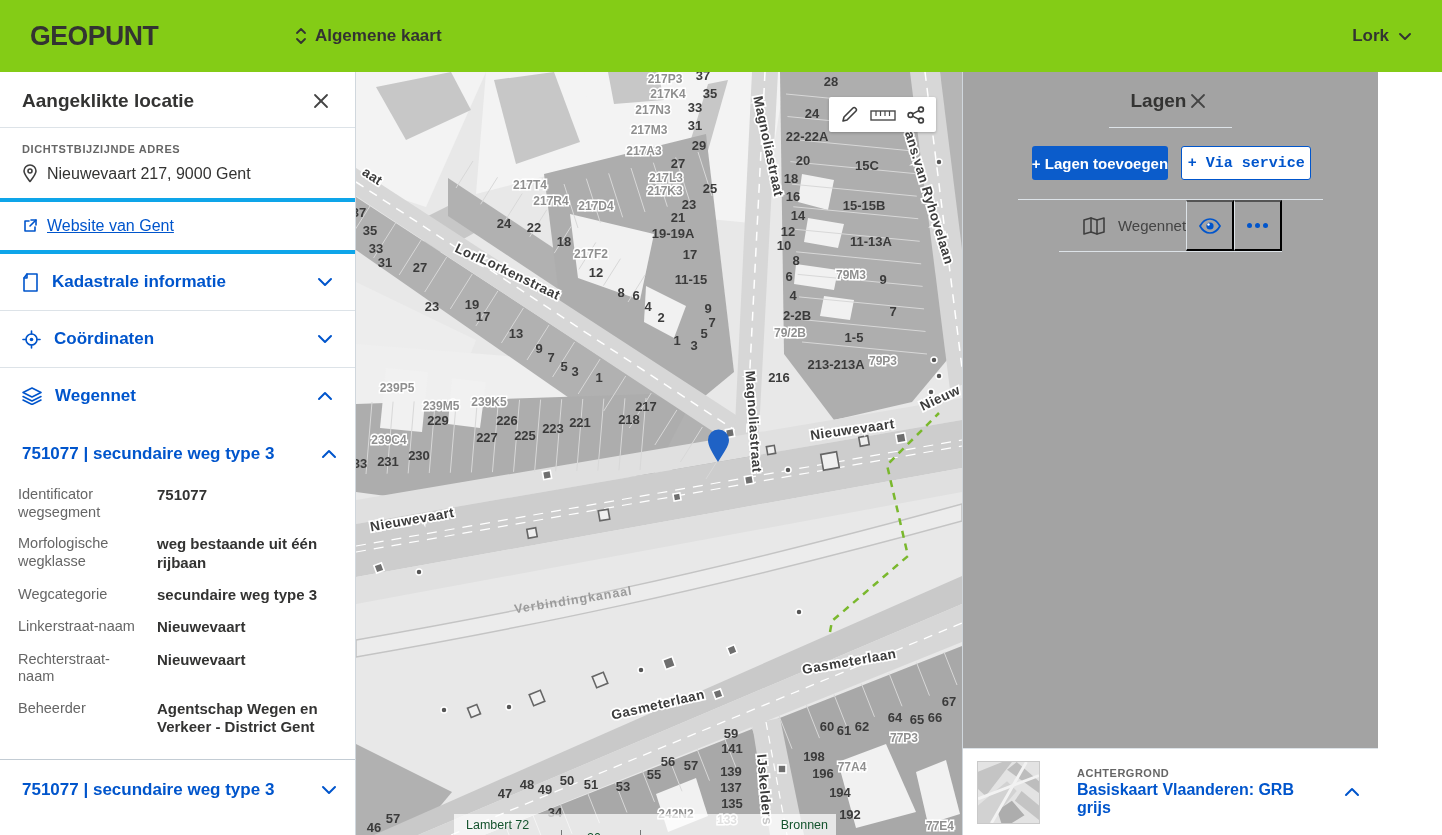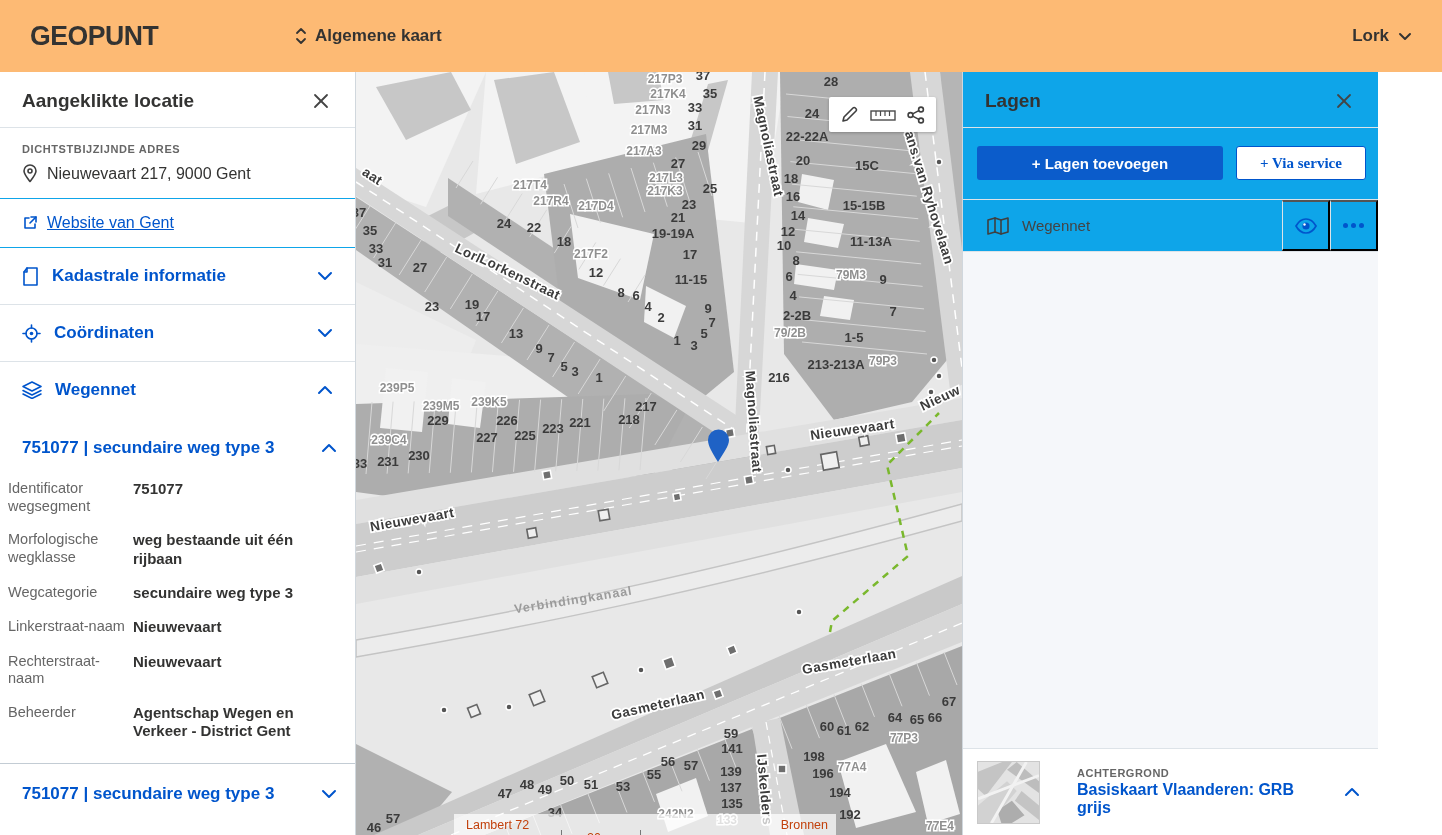--- a/index.html
+++ b/index.html
@@ -2,75 +2,75 @@
 <html><head>
 <meta charset="utf-8">
 <style>
   * { margin:0; padding:0; box-sizing:border-box; }
   html,body { width:1442px; height:835px; overflow:hidden;
     font-family:"Liberation Sans",sans-serif; background:#fff; color:#333332; }
 
   .app { width:100%; height:100%; display:flex; flex-direction:column; }
 
   
-  header { height:72px; background:#fdba74; display:flex; align-items:center;
+  header { height:72px; background:#84cc16; display:flex; align-items:center;
     padding:0 30px; flex-shrink:0; position:relative; }
   .logo { font-size:28px; font-weight:bold; letter-spacing:-0.5px; color:#333332;
     transform:scaleX(.95); transform-origin:left center; cursor:pointer; }
   .map-switcher { display:flex; align-items:center; gap:8px; margin-left:130px;
     font-size:17px; font-weight:600; color:#333332; cursor:pointer; }
   .menu-btn { margin-left:auto; display:flex; align-items:center; gap:9px;
     font-size:17px; font-weight:600; color:#333332; cursor:pointer; }
 
   .chev { display:inline-block; }
   .chev polyline { fill:none; stroke:#0055cc; stroke-width:2; stroke-linecap:round; stroke-linejoin:round; }
   .chev.dark polyline { stroke:#333332; }
 
   
   .content { flex:1; display:flex; min-height:0; }
   .left-panel { width:356px; flex-shrink:0; background:#fff; border-right:1px solid #d0d7dd;
     overflow:hidden; display:flex; flex-direction:column; }
   .map-area { width:606px; flex-shrink:0; position:relative; background:#e8e8e8; overflow:hidden; }
-  .right-panel { width:416px; flex-shrink:0; background:#0ea5e9; border-left:1px solid #d0d7dd;
-    display:flex; flex-direction:column; overflow:hidden; }
+  .right-panel { width:416px; flex-shrink:0; background:#a3a3a3; border-left:1px solid #d0d7dd;
+    display:flex; flex-direction:column; overflow:hidden;align-items:center; }
 
   
   .panel-header { display:flex; align-items:center; justify-content:space-between;
     padding:17px 22px 14px 22px; border-bottom:1px solid #dde3e8; }
   .panel-header h2 { font-size:19px; font-weight:bold; color:#333332; }
   .close-btn { background:none; border:none; cursor:pointer; padding:4px; line-height:0; }
   .close-btn svg line { stroke:#444; stroke-width:1.8; stroke-linecap:round; }
 
-  .lp-section { padding:15px 22px; border-bottom:1px solid #0ea5e9; }
+  .lp-section { padding:15px 22px; border-bottom:4px solid #0ea5e9; }
   .small-label { font-size:11px; font-weight:bold; letter-spacing:.6px; color:#666; }
   .address-row { display:flex; align-items:flex-end; gap:9px; margin-top:9px; font-size:16px; color:#333332; }
   .link-row { display:flex; align-items:center; gap:9px; font-size:16px; }
   .link-row a { color:#0055cc; font-weight:500; text-decoration:underline; cursor:pointer; }
 
   .collapsible { display:flex; align-items:center; gap:13px; padding:18px 22px;
     border-bottom:1px solid #dde3e8; cursor:pointer; }
   .collapsible .sec-label { font-size:17px; font-weight:600; color:#0055cc; flex:1; }
   .collapsible.last { border-bottom:none; }
 
   .road-heading { display:flex; align-items:center; padding:20px 18px 14px 22px; cursor:pointer; }
   .road-heading span { flex:1; font-size:17px; font-weight:bold; color:#0055cc; }
 
   .fields { display:grid; grid-template-columns:125px 1fr; column-gap:0; row-gap:16px;
-    padding:8px 22px 18px 8px; }
+    padding:8px 22px 18px 18px;gap:14px; }
   .flabel { font-size:14.5px; color:#666; line-height:1.22; }
   .fvalue { font-size:15px; font-weight:bold; color:#333332; line-height:1.22; }
 
   .lp-divider { border-top:1px solid #c3ccd4; margin:4px 0 0 0; }
 
   
   .btn-row { display:flex; gap:13px; padding:18px 12px 19px 14px; border-bottom:1px solid #dde3e8; }
   .btn-primary { flex:1; height:34px; background:#0b5ccb; color:#fff; border:none; border-radius:3px;
     font-size:15px; font-weight:bold; font-family:inherit; cursor:pointer; }
   .btn-outline { width:130px; height:34px; background:#fff; color:#0055cc; border:1px solid #0055cc;
-    border-radius:3px; font-size:15px; font-weight:bold; font-family:Liberation Serif, serif; cursor:pointer; }
+    border-radius:3px; font-size:15px; font-weight:bold; font-family:Liberation Mono, monospace; cursor:pointer; }
 
   .layer-row { display:flex; align-items:stretch; height:52px; border-bottom:1px solid #dde3e8; }
   .layer-main { flex:1; display:flex; align-items:center; gap:13px; padding-left:24px; }
   .layer-main .lname { font-size:15px; color:#444; }
   .layer-ctrl { width:48px; display:flex; align-items:center; justify-content:center;
     border-left:1px solid #dde3e8; cursor:pointer; background:none; }
   .dots { display:flex; gap:3px; }
   .dots i { width:5px; height:5px; border-radius:50%; background:#0055cc; }
 
   .rp-fill { flex:1; background:#f5f7fa; }
@@ -82,21 +82,21 @@
   .bg-label { font-size:11px; font-weight:bold; letter-spacing:.5px; color:#666; }
   .bg-name { font-size:16px; font-weight:bold; color:#0055cc; margin-top:2px; cursor:pointer; }
 
   
   .map-toolbar { position:absolute; left:473px; top:25px; width:107px; height:35px;
     background:#fff; border-radius:2px; box-shadow:0 1px 3px rgba(0,0,0,.25);
     display:flex; align-items:center; justify-content:space-around; padding:0 6px; z-index:5; }
   .map-toolbar button { background:none; border:none; cursor:pointer; line-height:0; padding:2px; }
 
   .map-footer { position:absolute; left:98px; top:742px; width:382px; height:21px;
-    background:rgba(255,255,255,.72); z-index:5; font-size:12.5px; color:#c2410c;
+    background:rgba(255,255,255,.72); z-index:5; font-size:12.5px; color:#14532d;
     display:flex; align-items:center; }
   .proj { margin-left:12px; }
   .scalebox { position:absolute; left:107px; top:16px; width:80px; height:19px;
     border-left:1.5px solid #777; border-right:1.5px solid #777; border-bottom:1.5px solid #777;
     text-align:center; line-height:17px; }
   .sources { margin-left:auto; margin-right:8px; cursor:pointer; }
 
   
   text { user-select:none; }
   .ml-n { font-family:"Liberation Sans",sans-serif; font-size:13px; font-weight:bold;

